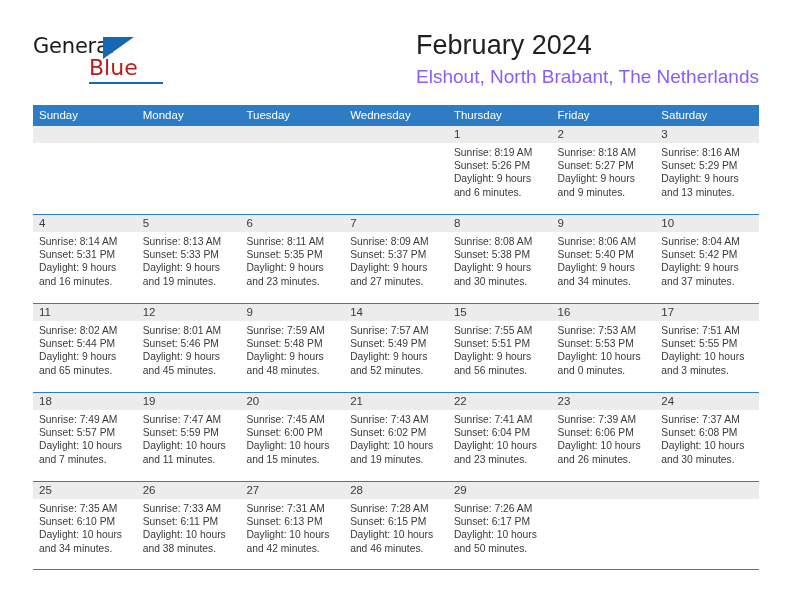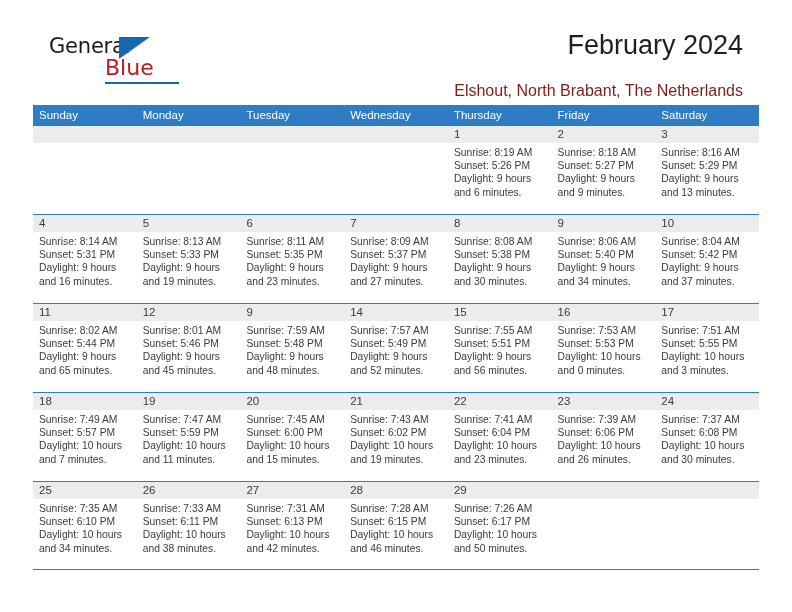--- a/index.html
+++ b/index.html
@@ -26,21 +26,21 @@
   .header {
     position: absolute;
     left: 33px;
     top: 28px;
     right: 33px;
     height: 70px;
   }
 
   .logo {
     position: absolute;
-    left: 16px;
+    left: 0;
     top: 6px;
     width: 130px;
     height: 52px;
   }
   .logo-general {
     position: absolute;
     left: 0;
     top: 0;
     font-size: 21px;
     letter-spacing: -0.2px;
@@ -68,35 +68,34 @@
     position: absolute;
     left: 56px;
     top: 48px;
     width: 74px;
     height: 2px;
     background: #1668b3;
   }
 
   .title-block {
     position: absolute;
-    right: 16px;
+    right: 0;
     top: 0;
-    text-align: right;
   }
   .cal-title {
     font-size: 27px;
     color: #1f1f1f;
     line-height: 34px;
     white-space: nowrap;
   }
   .cal-subtitle {
-    font-size: 16px;
-    color: #7f1d1d;
+    font-size: 19px;
+    color: #8b5cf6;
     line-height: 22px;
-    margin-top: 18px;
+    margin-top: 4px;
     white-space: nowrap;
   }
 
   
   .calendar {
     position: absolute;
     left: 33px;
     top: 105px;
     width: 726px;
   }

